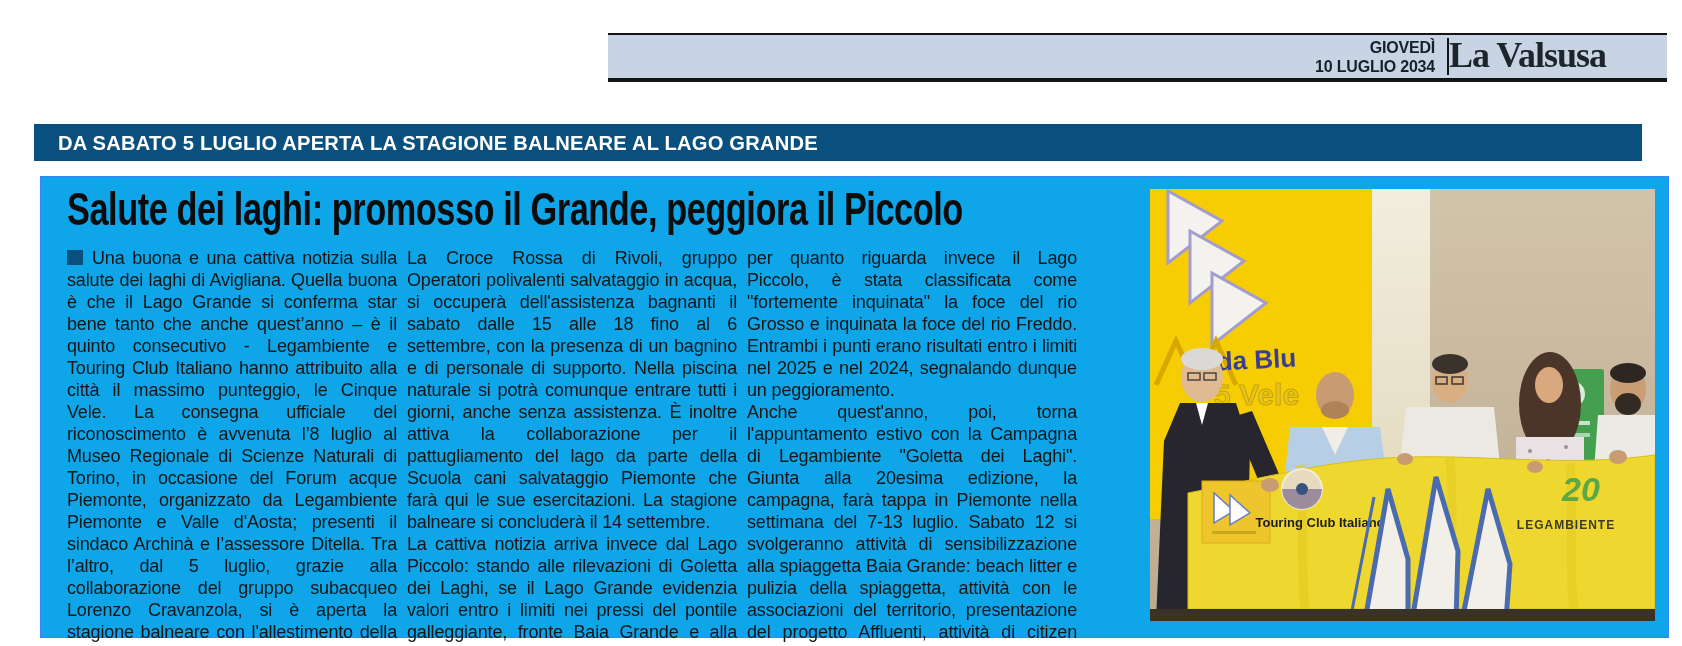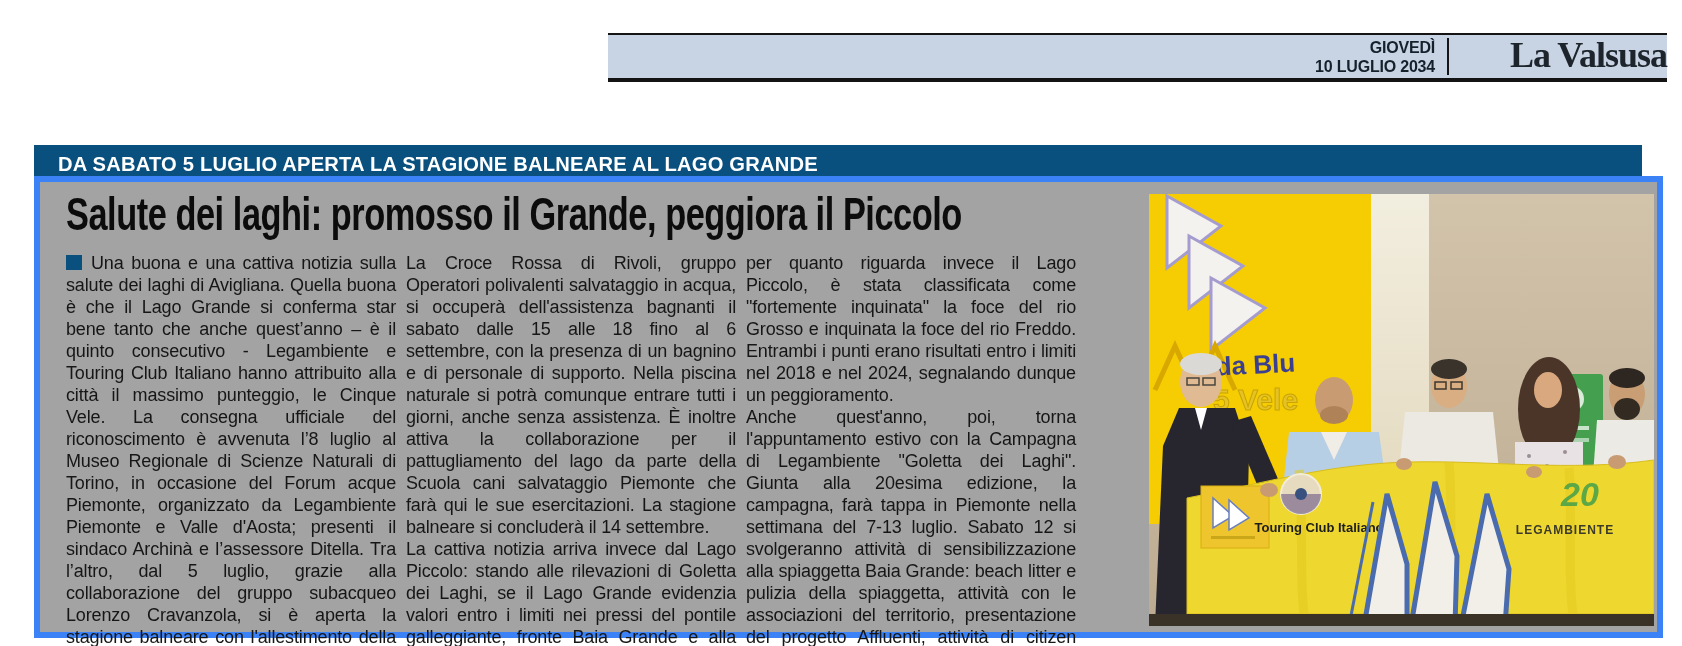--- a/index.html
+++ b/index.html
@@ -7,33 +7,33 @@
         font-family:"Liberation Sans",sans-serif;border-radius:28px;}
 
   
   .masthead{position:absolute;left:608px;top:33px;width:1059px;}
   .masthead .rule-top{height:2px;background:#141414;}
   .masthead .bar{height:43px;background:#c8d4e4;display:flex;align-items:center;}
   .masthead .rule-bottom{height:4px;background:#141414;}
   .date-block{flex:1;text-align:right;font-weight:bold;font-size:16px;line-height:19px;
               color:#15202b;letter-spacing:-0.2px;padding-right:12px;}
   .mast-divider{width:2px;height:37px;background:#141414;}
-  .mast-logo{width:218px;text-align:right;font-family:"Liberation Serif",serif;
+  .mast-logo{width:218px;text-align:left;font-family:"Liberation Serif",serif;
              font-weight:bold;font-size:36px;letter-spacing:-1px;color:#1d242b;
              padding-bottom:3px;}
 
   
-  .kicker{position:absolute;left:34px;top:145px;width:1608px;height:37px;background:#09507f;}
+  .kicker{position:absolute;left:34px;top:124px;width:1608px;height:37px;background:#09507f;}
   .kicker .kicker-text{display:inline-block;color:#ffffff;font-weight:bold;font-size:21px;
         line-height:37px;padding-left:25px;white-space:nowrap;letter-spacing:0.2px;
         transform:scaleX(0.96);transform-origin:left center;}
 
   
-  .article-box{position:absolute;left:34px;top:176px;width:1629px;height:462px;
-               border:6px solid #3b82f6;background:#a3a3a3;box-sizing:border-box;}
+  .article-box{position:absolute;left:40px;top:176px;width:1629px;height:462px;
+               border:1px solid #3b82f6;background:#0ea5e9;box-sizing:border-box;}
   .headline{position:absolute;left:26px;top:4px;font-weight:bold;font-size:47px;
             color:#0c0c0c;white-space:nowrap;letter-spacing:-0.6px;
             transform:scaleX(0.73);transform-origin:left top;}
 
   .columns{position:absolute;left:26px;top:70px;display:flex;gap:10px;}
   .col{width:330px;}
   .col p{margin:0;text-align:justify;font-size:18px;line-height:22px;color:#161616;
          letter-spacing:-0.15px;}
   .bullet{display:inline-block;width:16px;height:15px;background:#09507f;
           margin-right:9px;vertical-align:-1px;}
@@ -69,21 +69,21 @@
 
     <div class="columns">
       <div class="col">
         <p><span class="bullet"></span><span>Una buona e una cattiva notizia sulla salute dei laghi di Avigliana. Quella buona è che il Lago Grande si conferma star bene tanto che anche quest’anno – è il quinto consecutivo - Legambiente e Touring Club Italiano hanno attribuito alla città il massimo punteggio, le Cinque Vele. La consegna ufficiale del riconoscimento è avvenuta l’8 luglio al Museo Regionale di Scienze Naturali di Torino, in occasione del Forum acque Piemonte, organizzato da Legambiente Piemonte e Valle d'Aosta; presenti il sindaco Archinà e l’assessore Ditella. Tra l’altro, dal 5 luglio, grazie alla collaborazione del gruppo subacqueo Lorenzo Cravanzola, si è aperta la stagione balneare con l'allestimento della piscina naturale nella parte adiacente alla passeggiata lungolago.</span></p>
       </div>
       <div class="col">
         <p>La Croce Rossa di Rivoli, gruppo Operatori polivalenti salvataggio in acqua, si occuperà dell'assistenza bagnanti il sabato dalle 15 alle 18 fino al 6 settembre, con la presenza di un bagnino e di personale di supporto. Nella piscina naturale si potrà comunque entrare tutti i giorni, anche senza assistenza. È inoltre attiva la collaborazione per il pattugliamento del lago da parte della Scuola cani salvataggio Piemonte che farà qui le sue esercitazioni. La stagione balneare si concluderà il 14 settembre.</p>
         <p>La cattiva notizia arriva invece dal Lago Piccolo: stando alle rilevazioni di Goletta dei Laghi, se il Lago Grande evidenzia valori entro i limiti nei pressi del pontile galleggiante, fronte Baia Grande e alla foce del rio Giacomino,</p>
       </div>
       <div class="col">
-        <p>per quanto riguarda invece il Lago Piccolo, è stata classificata come "fortemente inquinata" la foce del rio Grosso e inquinata la foce del rio Freddo. Entrambi i punti erano risultati entro i limiti nel 2018 e nel 2024, segnalando dunque un peggioramento.</p>
+        <p>per quanto riguarda invece il Lago Piccolo, è stata classificata come "fortemente inquinata" la foce del rio Grosso e inquinata la foce del rio Freddo. Entrambi i punti erano risultati entro i limiti nel 2025 e nel 2024, segnalando dunque un peggioramento.</p>
         <p>Anche quest'anno, poi, torna l'appuntamento estivo con la Campagna di Legambiente "Goletta dei Laghi". Giunta alla 20esima edizione, la campagna, farà tappa in Piemonte nella settimana del 7-13 luglio. Sabato 12 si svolgeranno attività di sensibilizzazione alla spiaggetta Baia Grande: beach litter e pulizia della spiaggetta, attività con le associazioni del territorio, presentazione del progetto Affluenti, attività di citizen science incentrata sul monitoraggio della microfauna fluviale.</p>
       </div>
     </div>
 
     <div class="photo">
       <svg width="505" height="432" viewBox="0 0 505 432" xmlns="http://www.w3.org/2000/svg">
         <defs>
           <linearGradient id="wallGrad" x1="0" y1="0" x2="0" y2="1">
             <stop offset="0" stop-color="#d2c3ab"></stop>
               <stop offset="1" stop-color="#bcab90"></stop>

